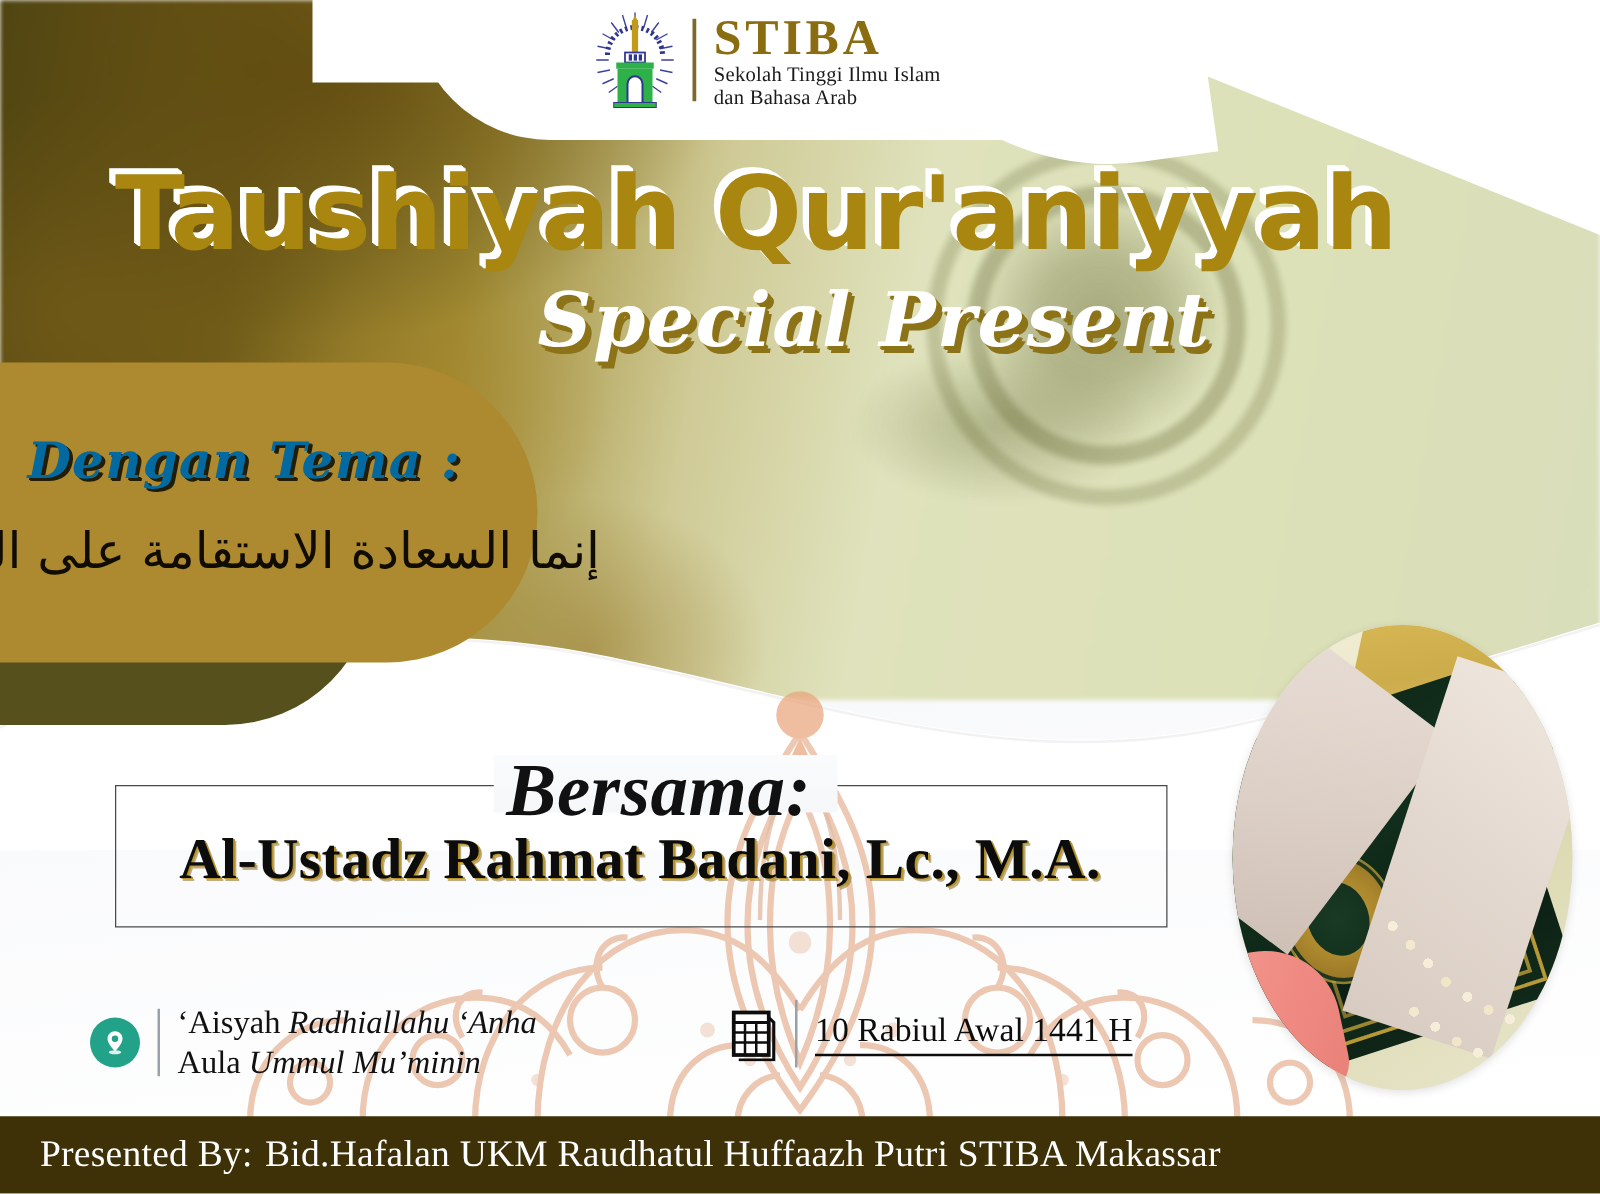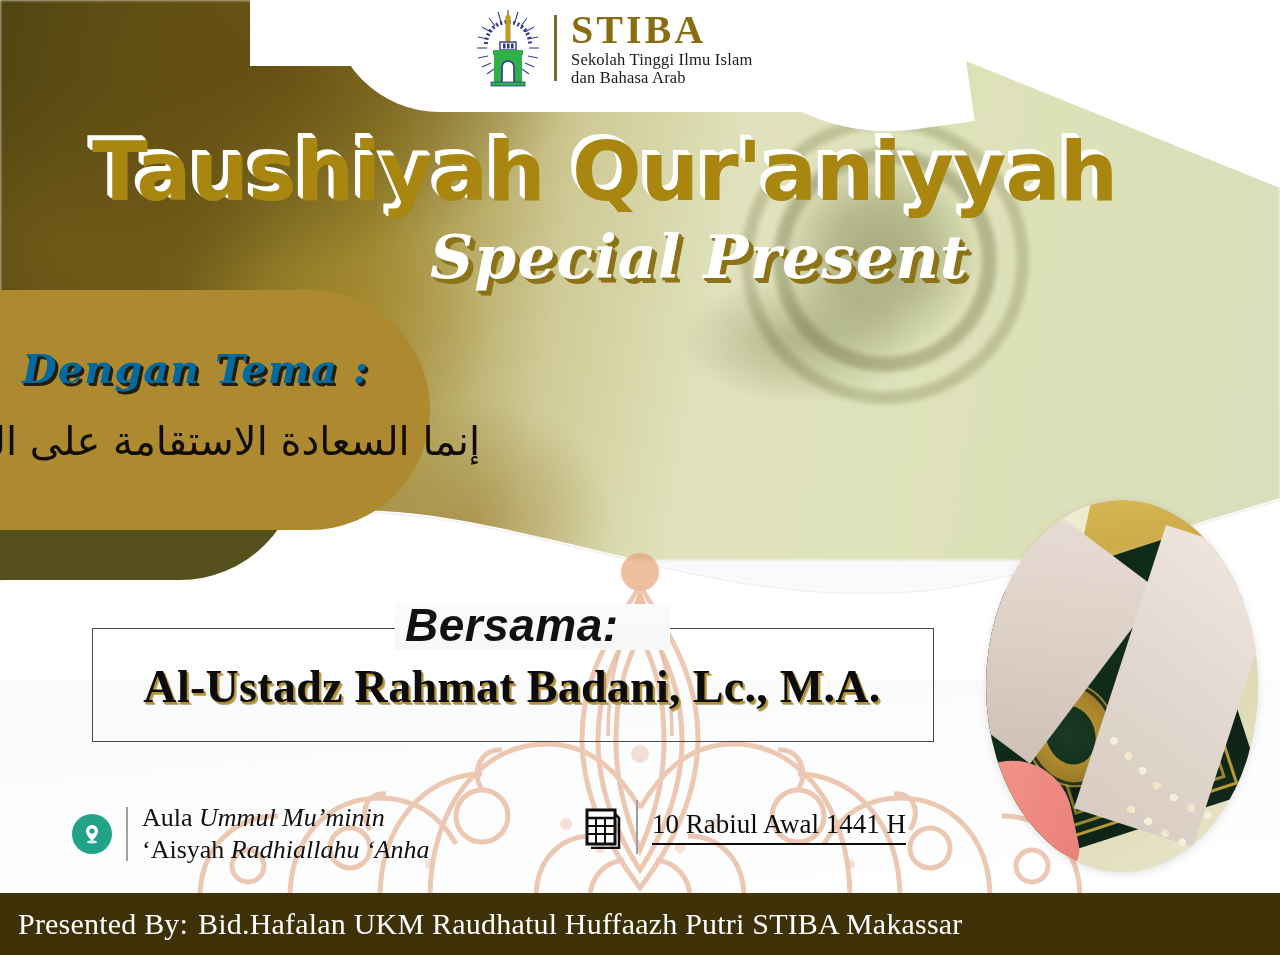--- a/index.html
+++ b/index.html
@@ -169,23 +169,23 @@
   .ornament svg{display:block;}
 
   
   .bersama-box{
     position:absolute;left:92px;top:628px;width:840px;height:112px;
     border:1.5px solid #4a4a4a;
     background:transparent;
   }
   .bersama-label{
     position:absolute;left:405px;top:598px;
-    font-family:Liberation Sans, sans-serif;
+    font-family:Liberation Serif, serif;
     font-style:italic;font-weight:bold;
-    font-size:46px;color:#111111;letter-spacing:.5px;
+    font-size:60px;color:#111111;letter-spacing:.5px;
     white-space:nowrap;
   }
   .bersama-label-bg{
     position:absolute;left:395px;top:604px;width:275px;height:46px;
     background:linear-gradient(180deg,#fafbfc,#f6f7f9);
   }
   .speaker-name{
     position:absolute;left:92px;top:660px;width:840px;
     text-align:center;
     font-family:"Liberation Serif",serif;
@@ -311,21 +311,21 @@
 
   
   .footer{
     position:absolute;left:0;bottom:0;width:1280px;height:62px;
     background:#3e3108;
     display:flex;align-items:center;
   }
   .footer-text{
     font-family:"Liberation Serif",serif;
     font-size:30px;color:#ffffff;
-    padding-left:18px;letter-spacing:.2px;white-space:nowrap;
+    padding-left:32px;letter-spacing:.2px;white-space:nowrap;
   }
   .footer-gap{display:inline-block;width:10px;}
 </style>
 </head>
 <body>
 
 <div id="poster">
 
   <div class="bg-base"></div>
   <div class="bg-photo"></div>
@@ -452,22 +452,22 @@
   <div class="info-place">
     <div class="pin-badge">
       <svg viewBox="0 0 24 24" width="24" height="24" aria-hidden="true">
         <path d="M12,3 C8.7,3 6,5.7 6,9 C6,13.4 12,19 12,19 C12,19 18,13.4 18,9 C18,5.7 15.3,3 12,3 Z" fill="#ffffff"></path>
         <circle cx="12" cy="9" r="2.6" fill="#22a389"></circle>
         <ellipse cx="12" cy="19.8" rx="5" ry="1.6" fill="#ffffff" opacity=".85"></ellipse>
       </svg>
     </div>
     <div class="vrule"></div>
     <div class="place-lines">
+      <div><span>‘Aisyah </span><i>Radhiallahu ‘Anha</i></div>
       <div><span>Aula </span><i>Ummul Mu’minin</i></div>
-      <div><span>‘Aisyah </span><i>Radhiallahu ‘Anha</i></div>
     </div>
   </div>
 
   <div class="info-date">
     <div class="cal-icon">
       <svg viewBox="0 0 40 44" width="40" height="44" aria-hidden="true">
         <rect x="5" y="5" width="28" height="34" fill="#ffffff" stroke="#0d0d0d" stroke-width="3"></rect>
         <line x1="5" y1="13" x2="33" y2="13" stroke="#0d0d0d" stroke-width="2.5"></line>
         <line x1="14" y1="13" x2="14" y2="39" stroke="#0d0d0d" stroke-width="2"></line>
         <line x1="23" y1="13" x2="23" y2="39" stroke="#0d0d0d" stroke-width="2"></line>

